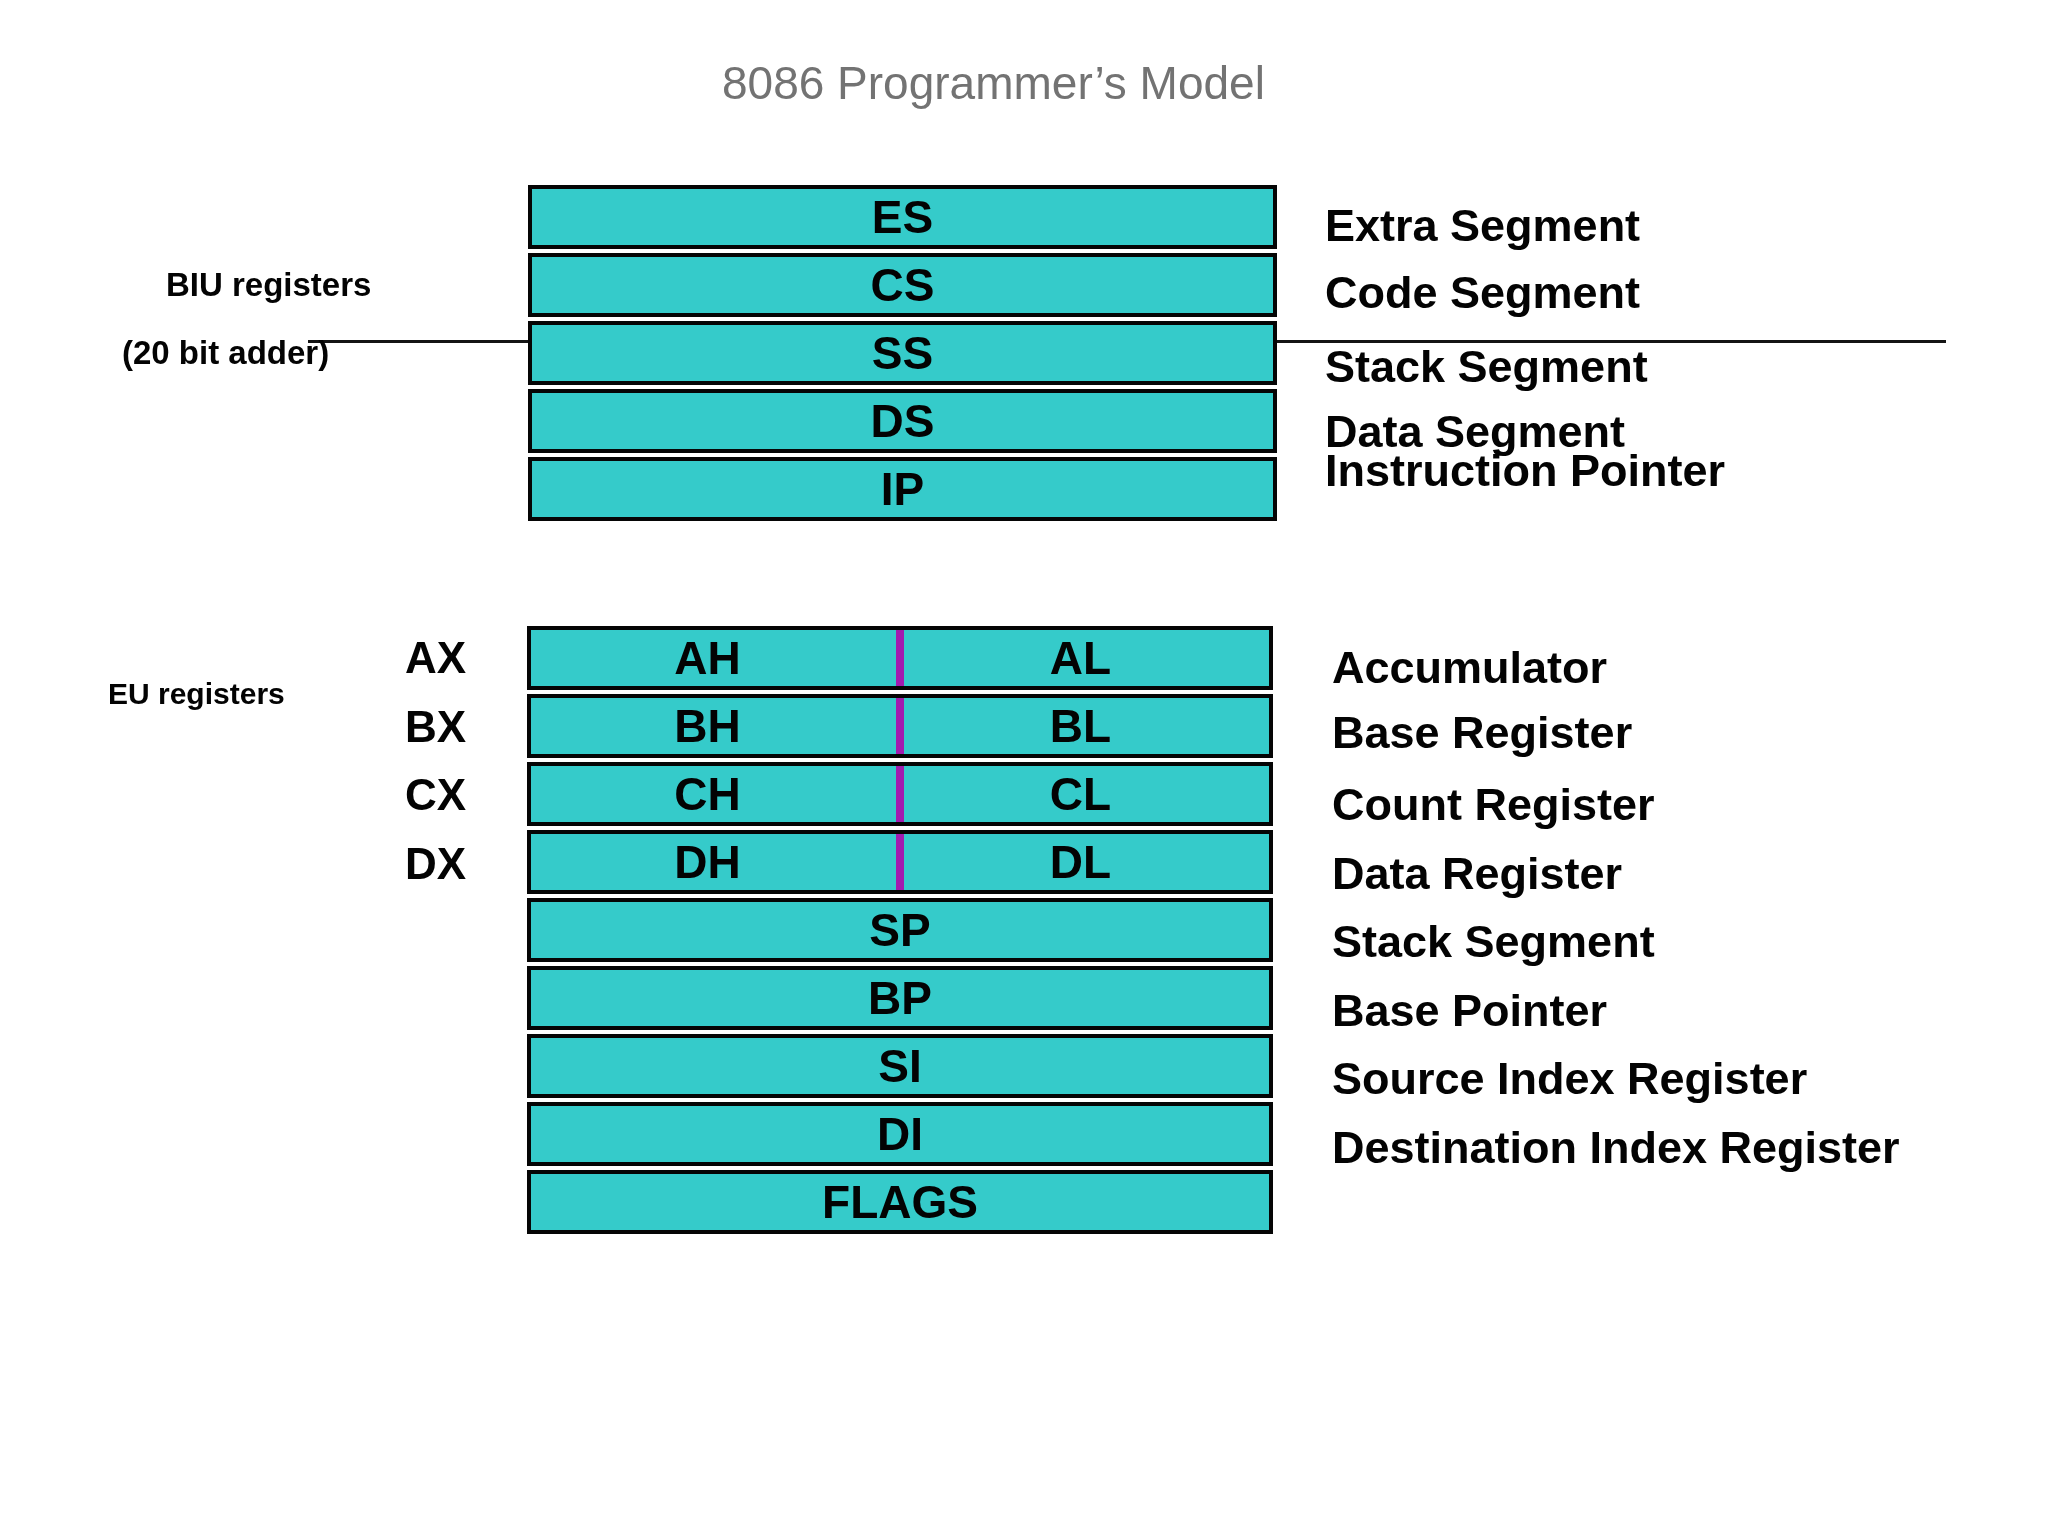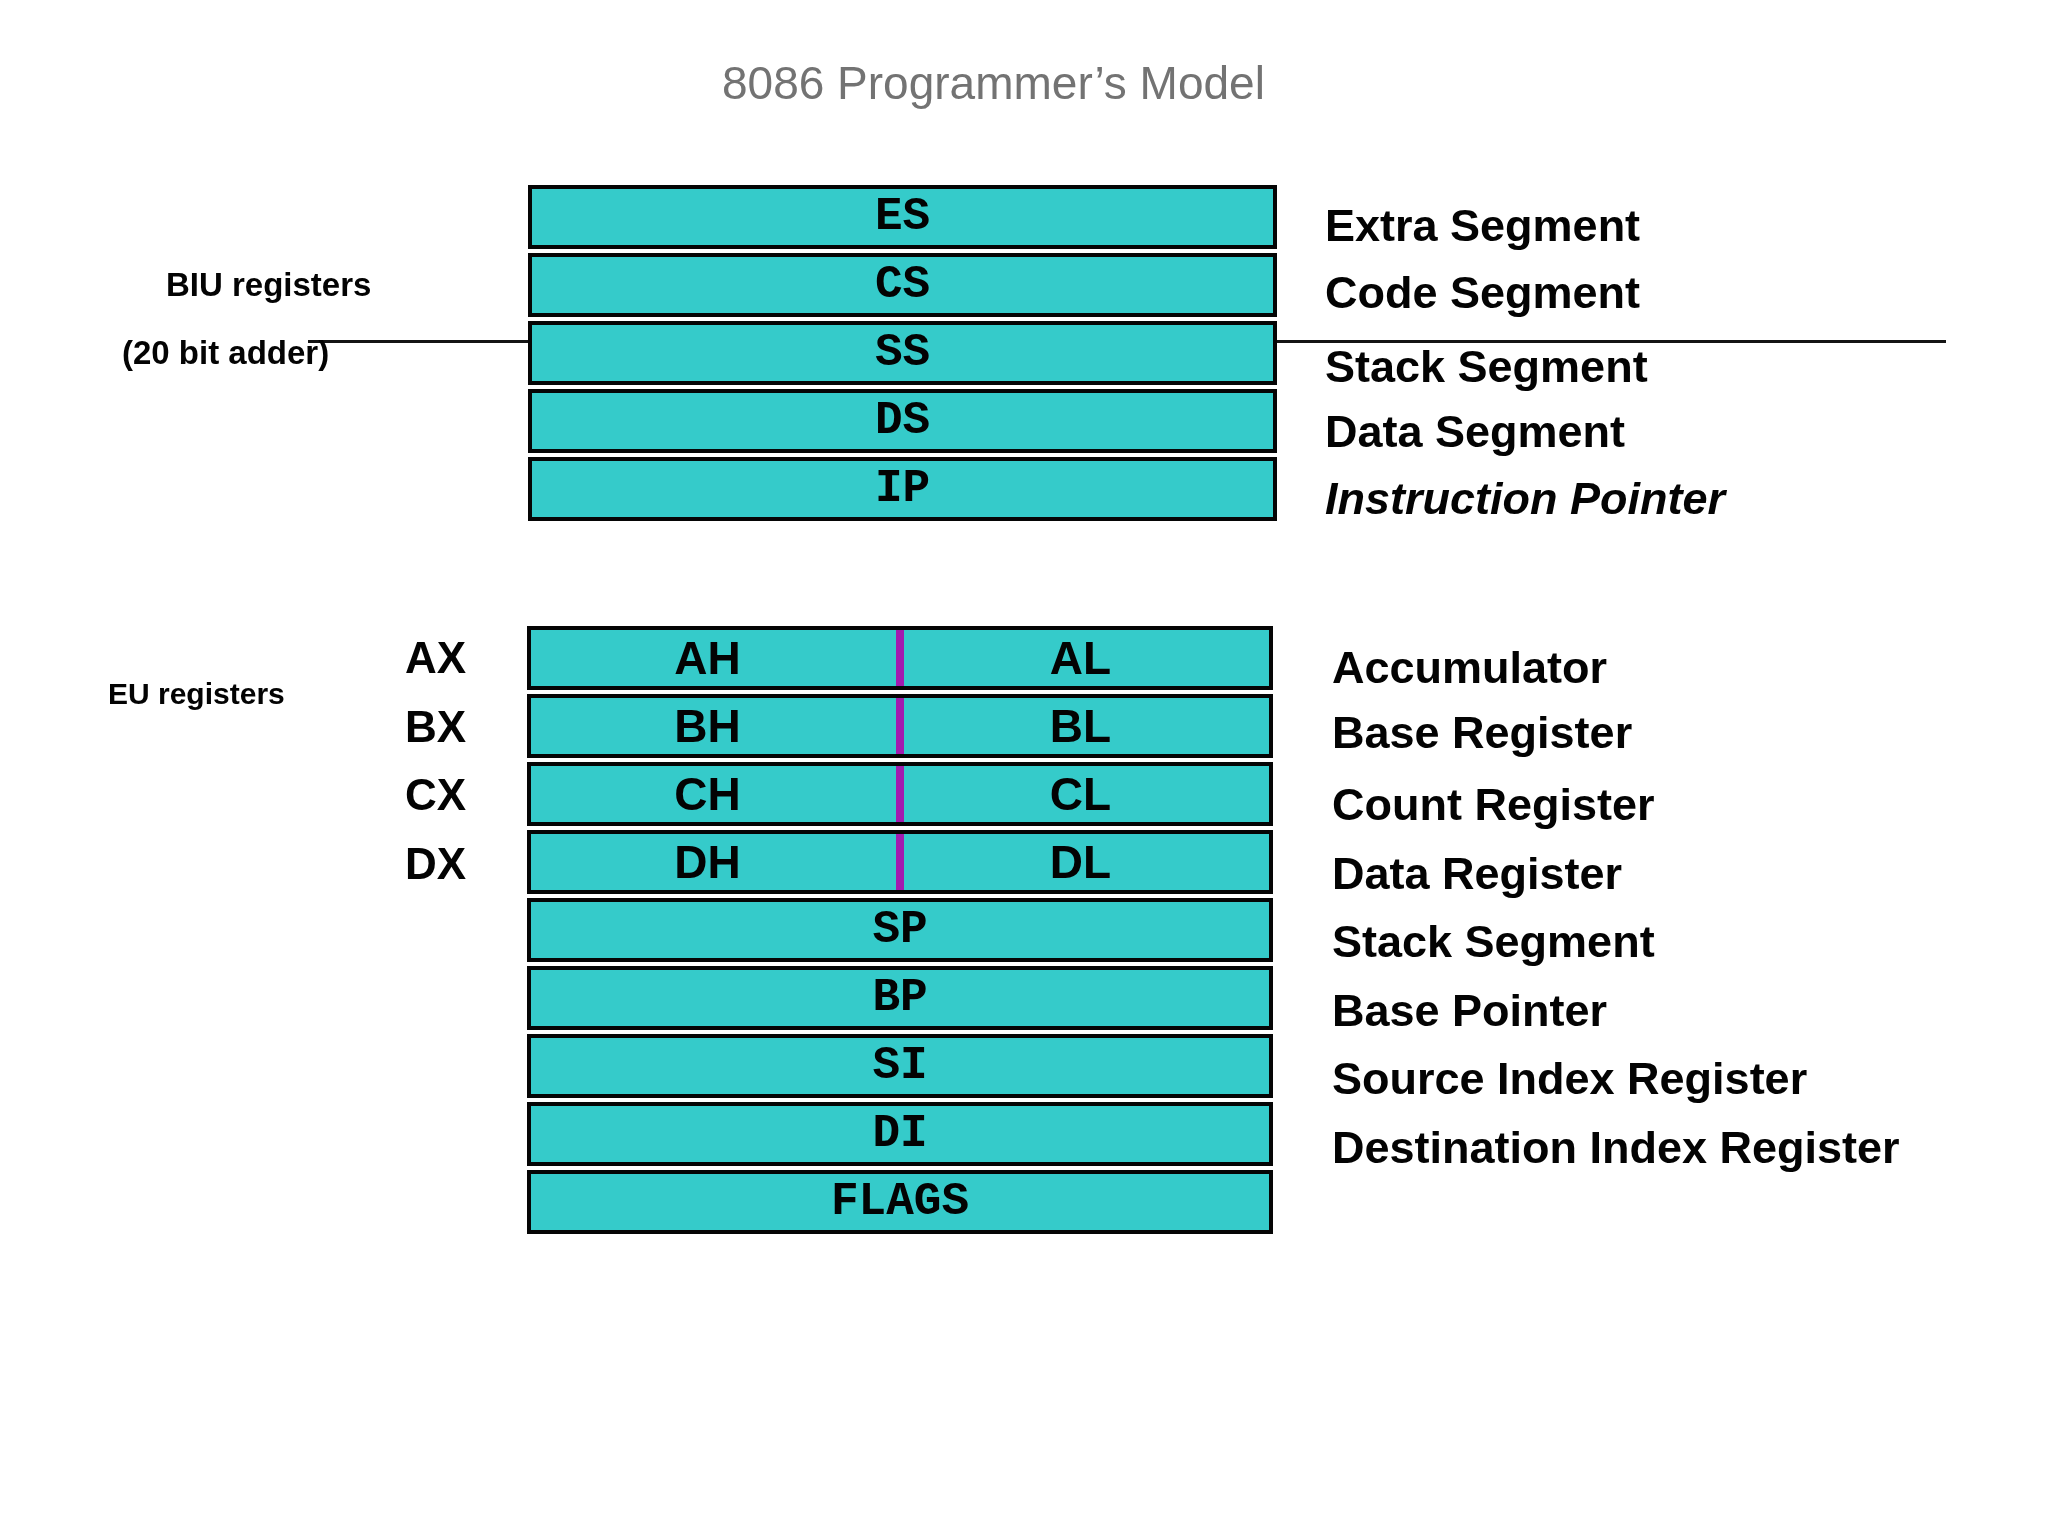--- a/index.html
+++ b/index.html
@@ -26,42 +26,42 @@
   .biu-block{left:528px;top:185px;width:749px;}
   .eu-block{left:527px;top:626px;width:746px;}
   .row{
     height:64px;background:#35cbca;border:4px solid #050505;
     box-sizing:border-box;display:flex;align-items:center;justify-content:center;
   }
   .row .cell{
     flex:1;display:flex;align-items:center;justify-content:center;
     font-size:46px;font-weight:700;height:100%;
   }
-  .row .cell.full{font-family:Liberation Mono, monospace;}
+  .row .cell.full{}
   .row .cell.half{padding-right:12px;}
   .row .cell.low{border-left:8px solid #a21caf;}
   .side-label{
     position:absolute;font-weight:700;white-space:nowrap;z-index:2;
   }
   .biu-line1{left:122px;top:262px;font-size:33px;line-height:46px;margin-left:44px;}
   .biu-line2{left:122px;top:330px;font-size:33px;line-height:46px;}
   .eu-line{left:108px;top:672px;font-size:30px;line-height:44px;}
   .reg-name{
     position:absolute;left:340px;width:126px;height:64px;
     display:flex;align-items:center;justify-content:flex-end;
     font-size:44px;font-weight:700;z-index:2;
   }
   .rn-ax{top:626px;} .rn-bx{top:695px;} .rn-cx{top:763px;} .rn-dx{top:832px;}
   .desc{
     position:absolute;height:64px;display:flex;align-items:center;
     font-size:45px;font-weight:700;white-space:nowrap;z-index:2;
   }
   .desc.t{left:1325px;}
   .desc.b{left:1332px;}
-  .d-es{top:194px;} .d-cs{top:261px;} .d-ss{top:335px;} .d-ds{top:400px;} .d-ip{top:467px;font-style:italic;}
+  .d-es{top:194px;} .d-cs{top:261px;} .d-ss{top:335px;} .d-ds{top:400px;} .d-ip{top:439px;}
   .d-ax{top:636px;} .d-bx{top:701px;} .d-cx{top:773px;} .d-dx{top:842px;}
   .d-sp{top:910px;} .d-bp{top:979px;} .d-si{top:1047px;} .d-di{top:1116px;}
 </style>
 </head>
 <body>
 
 <div class="stage">
 
   <div class="title">8086 Programmer’s Model</div>
 

